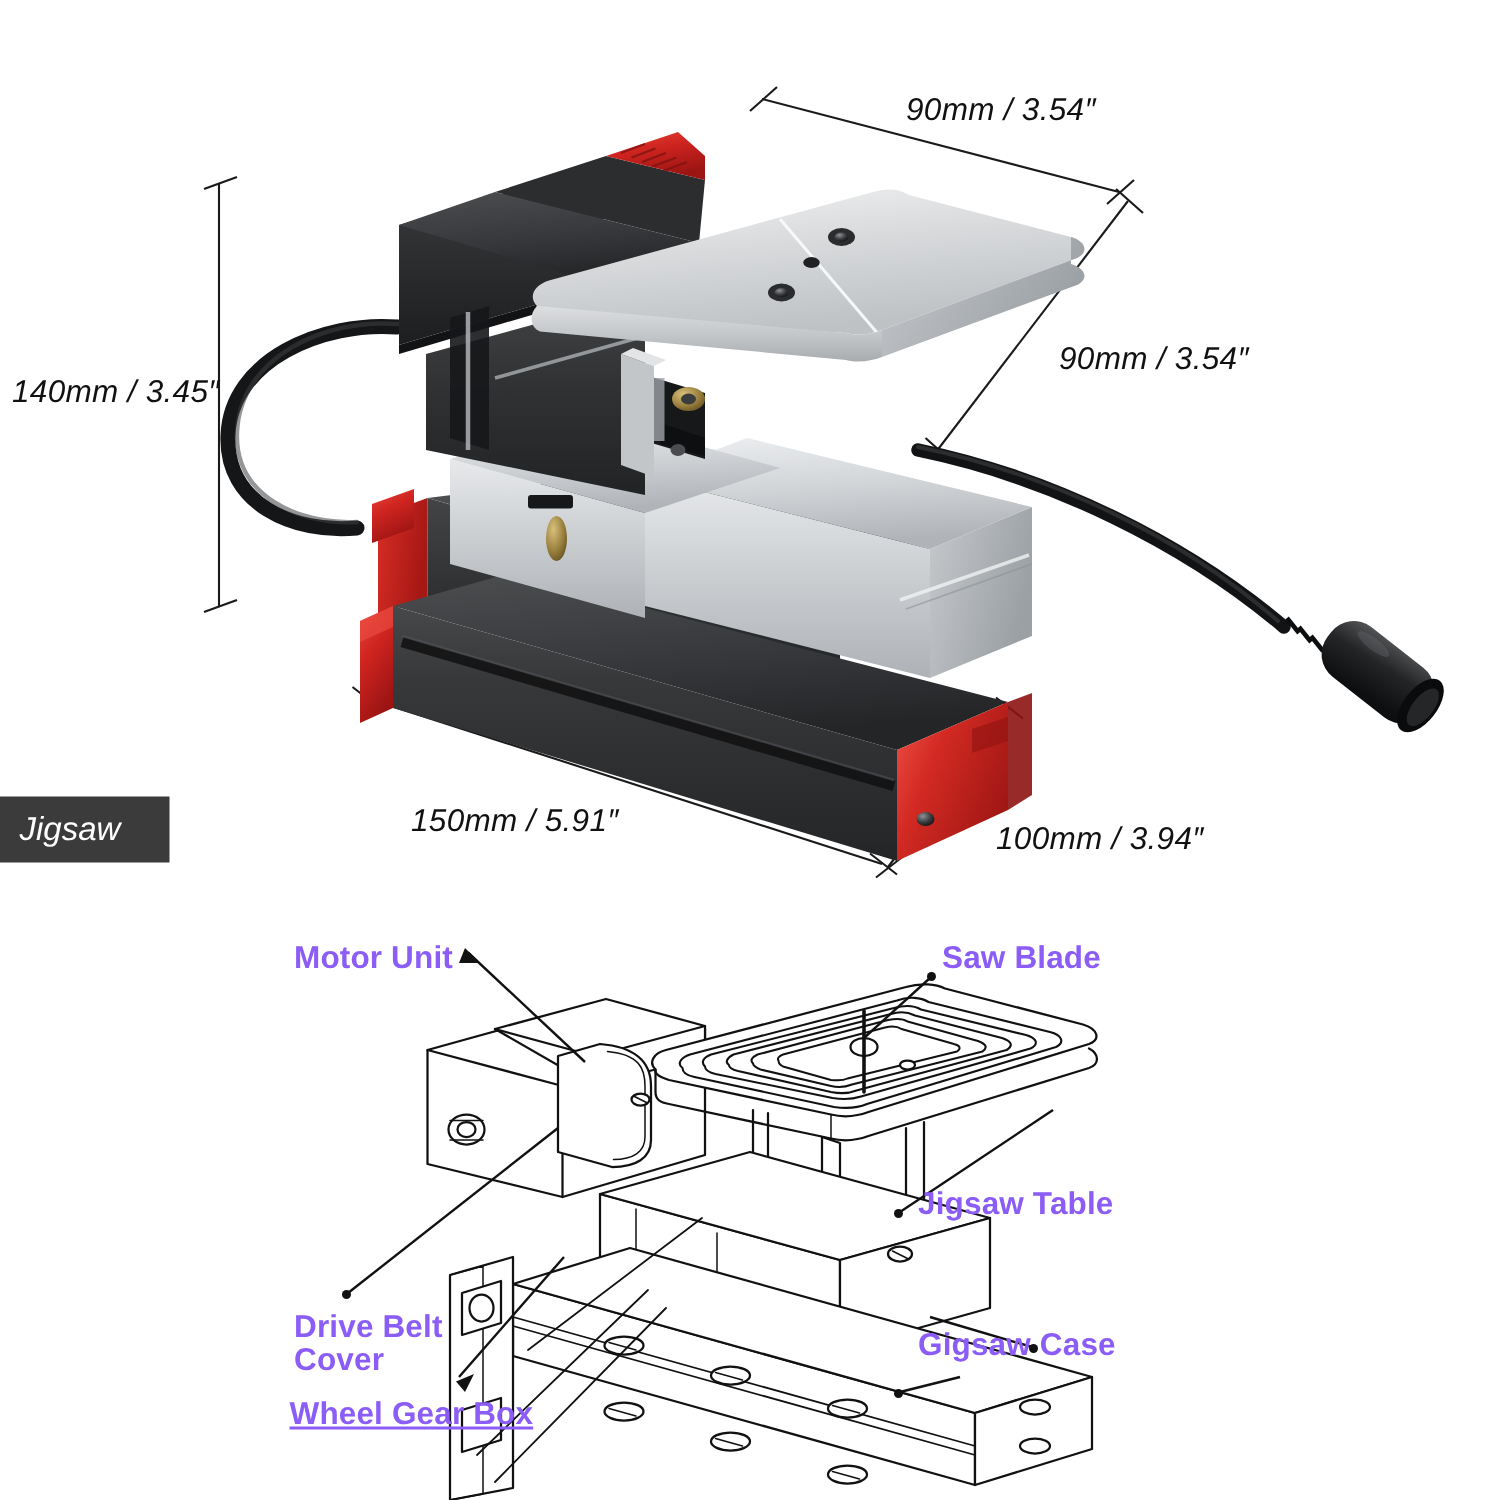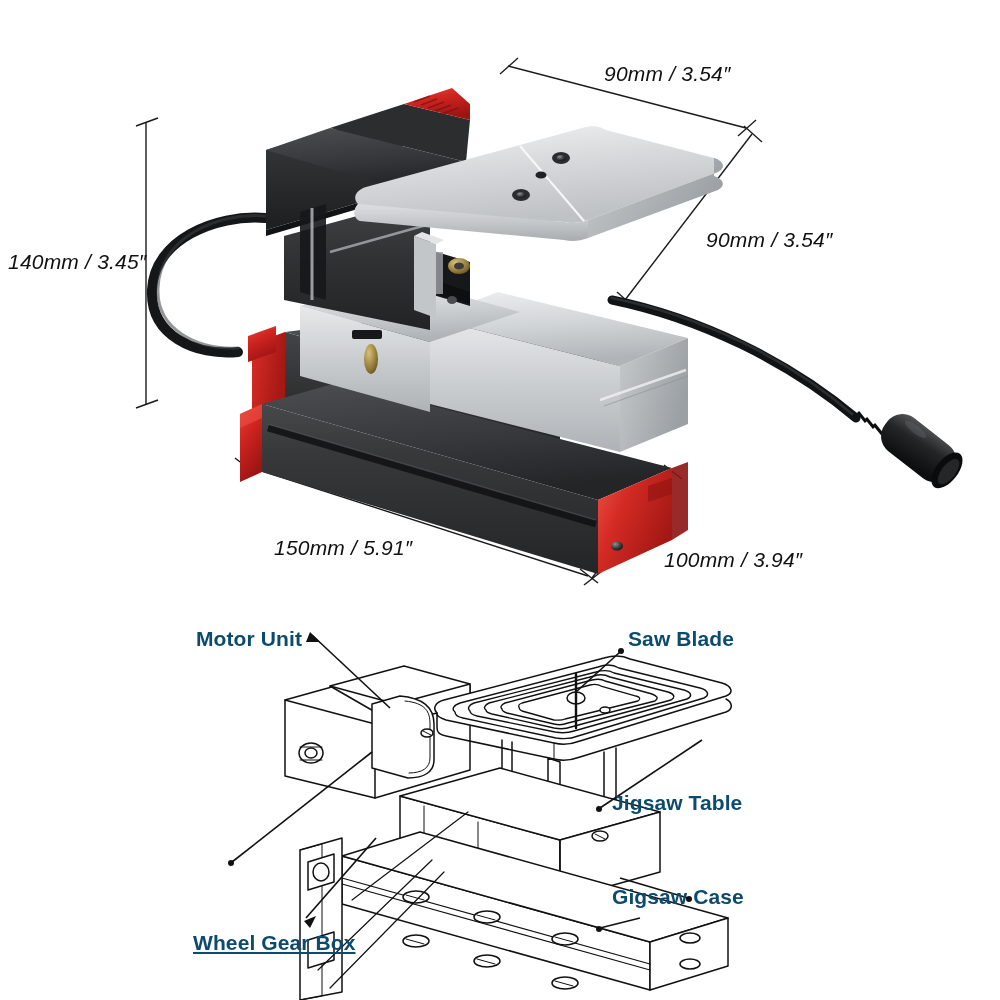--- a/index.html
+++ b/index.html
@@ -43,21 +43,21 @@
     font-size: 22px;
     font-family: "Liberation Sans", sans-serif;
   }
 
   
   .callout {
     position: absolute;
     font-family: "Liberation Sans", sans-serif;
     font-weight: bold;
     font-size: 21px;
-    color: #0c4a6e;
+    color: #8b5cf6;
     white-space: pre-line;
     line-height: 1.07;
     letter-spacing: .1px;
   }
 
   svg { display: block; }
 </style>
 </head>
 <body>
 
@@ -289,20 +289,23 @@
     <div class="dim-text" style="left:604px; top:62px;">90mm / 3.54″</div>
 
     <div class="dim-text" style="left:706px; top:228px;">90mm / 3.54″</div>
 
     <div class="dim-text" style="left:8px; top:250px;">140mm / 3.45″</div>
 
     <div class="dim-text" style="left:274px; top:536px;">150mm / 5.91″</div>
 
     <div class="dim-text" style="left:664px; top:548px;">100mm / 3.94″</div>
 
+    <div id="jigsaw-badge">
+      <span>Jigsaw</span>
+    </div>
   </div>
 
   <div class="abs" style="left:0;top:600px;width:1000px;height:400px;">
 
     <svg width="1000" height="400" viewBox="0 0 1000 400">
       <g fill="#ffffff" stroke="#111111" stroke-width="1.5" stroke-linejoin="round" stroke-linecap="round">
 
         <path d="M285,100 L400,68 L470,86 L470,170 L375,198 L285,176 Z"></path>
         <path d="M285,100 L375,124 L470,86" fill="none"></path>
         <path d="M375,124 L375,198" fill="none"></path>
@@ -435,18 +438,20 @@
     </svg>
 
     <div class="callout" style="left:196px; top:628px; transform:translateY(-600px);">Motor Unit</div>
 
     <div class="callout" style="left:628px; top:628px; transform:translateY(-600px);">Saw Blade</div>
 
     <div class="callout" style="left:612px; top:792px; transform:translateY(-600px);text-align:center;">Jigsaw Table</div>
 
     <div class="callout" style="left:612px; top:886px; transform:translateY(-600px);">Gigsaw Case</div>
 
+    <div class="callout" style="left:196px; top:874px; transform:translateY(-600px);">Drive Belt
+Cover</div>
 
     <div class="callout" style="left:193px; top:932px; transform:translateY(-600px);text-decoration:underline;">Wheel Gear Box</div>
 
   </div>
 
 </div>
 
 </body></html>

